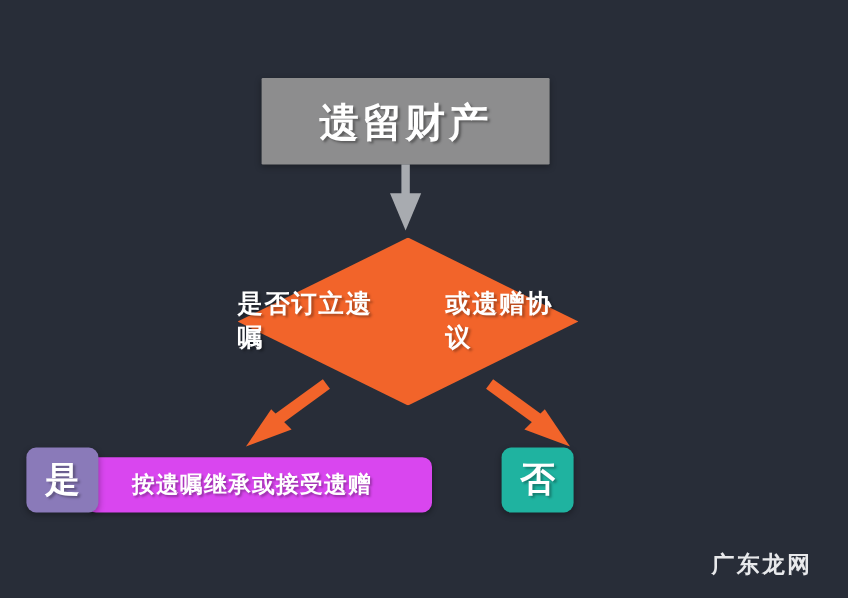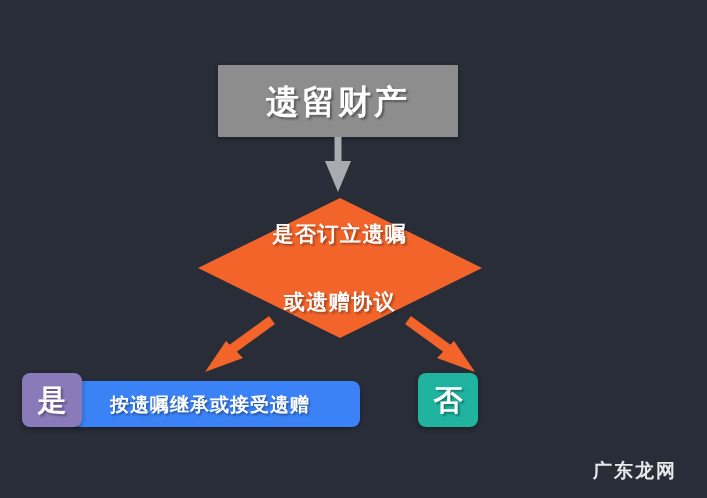--- a/index.html
+++ b/index.html
@@ -80,21 +80,21 @@
     position: absolute;
     inset: 0;
     background: #f2642a;
     clip-path: polygon(50% 0%, 100% 50%, 50% 100%, 0% 50%);
     filter: drop-shadow(0 3px 4px rgba(0,0,0,0.32));
   }
   .diamond-text {
     position: absolute;
     inset: 0;
     display: flex;
-    flex-direction: column;
+    flex-direction: row;
     align-items: center;
     justify-content: center;
     color: #ffffff;
     font-size: 21px;
     font-weight: 700;
     letter-spacing: 1.5px;
     line-height: 28px;
     text-shadow: 2px 2px 2px rgba(0,0,0,0.30);
     gap: 40px;
   }
@@ -108,21 +108,21 @@
   }
   .outcome-left  { left: 22px;  top: 381px; width: 338px; }
   .outcome-right { left: 418px; top: 381px; width: 270px; }
 
   .outcome-bar {
     position: absolute;
     left: 50px;
     top: 0;
     right: 0;
     height: 46px;
-    background: #3b82f6;
+    background: #d946ef;
     border-radius: 8px;
     display: flex;
     align-items: center;
     box-shadow: 0 2px 4px rgba(0,0,0,0.28);
   }
   .outcome-bar-label {
     color: #ffffff;
     font-size: 19px;
     font-weight: 700;
     letter-spacing: 1px;

